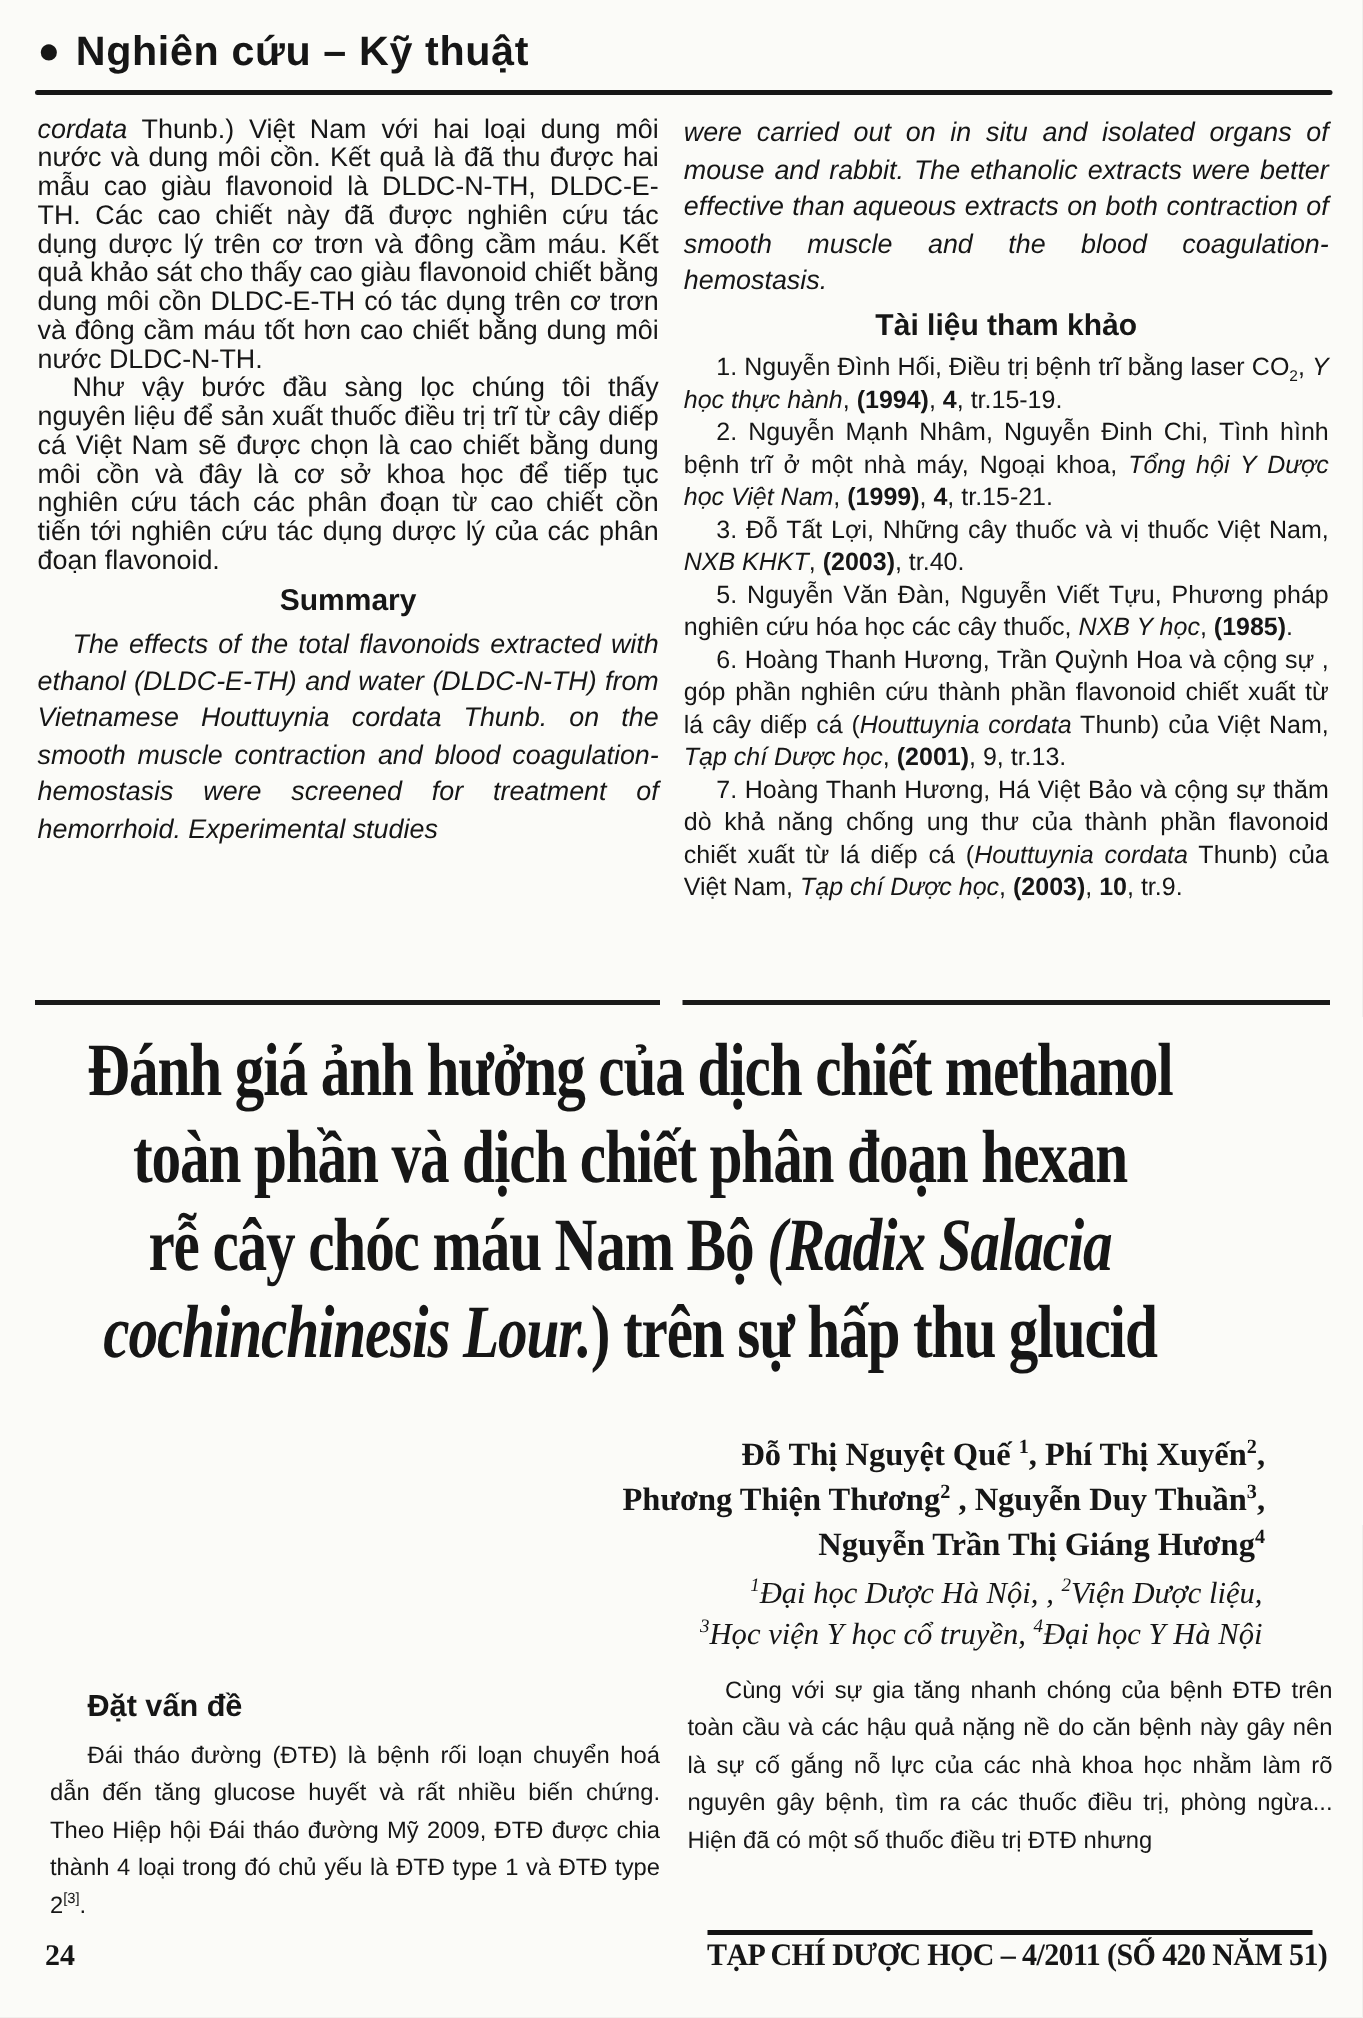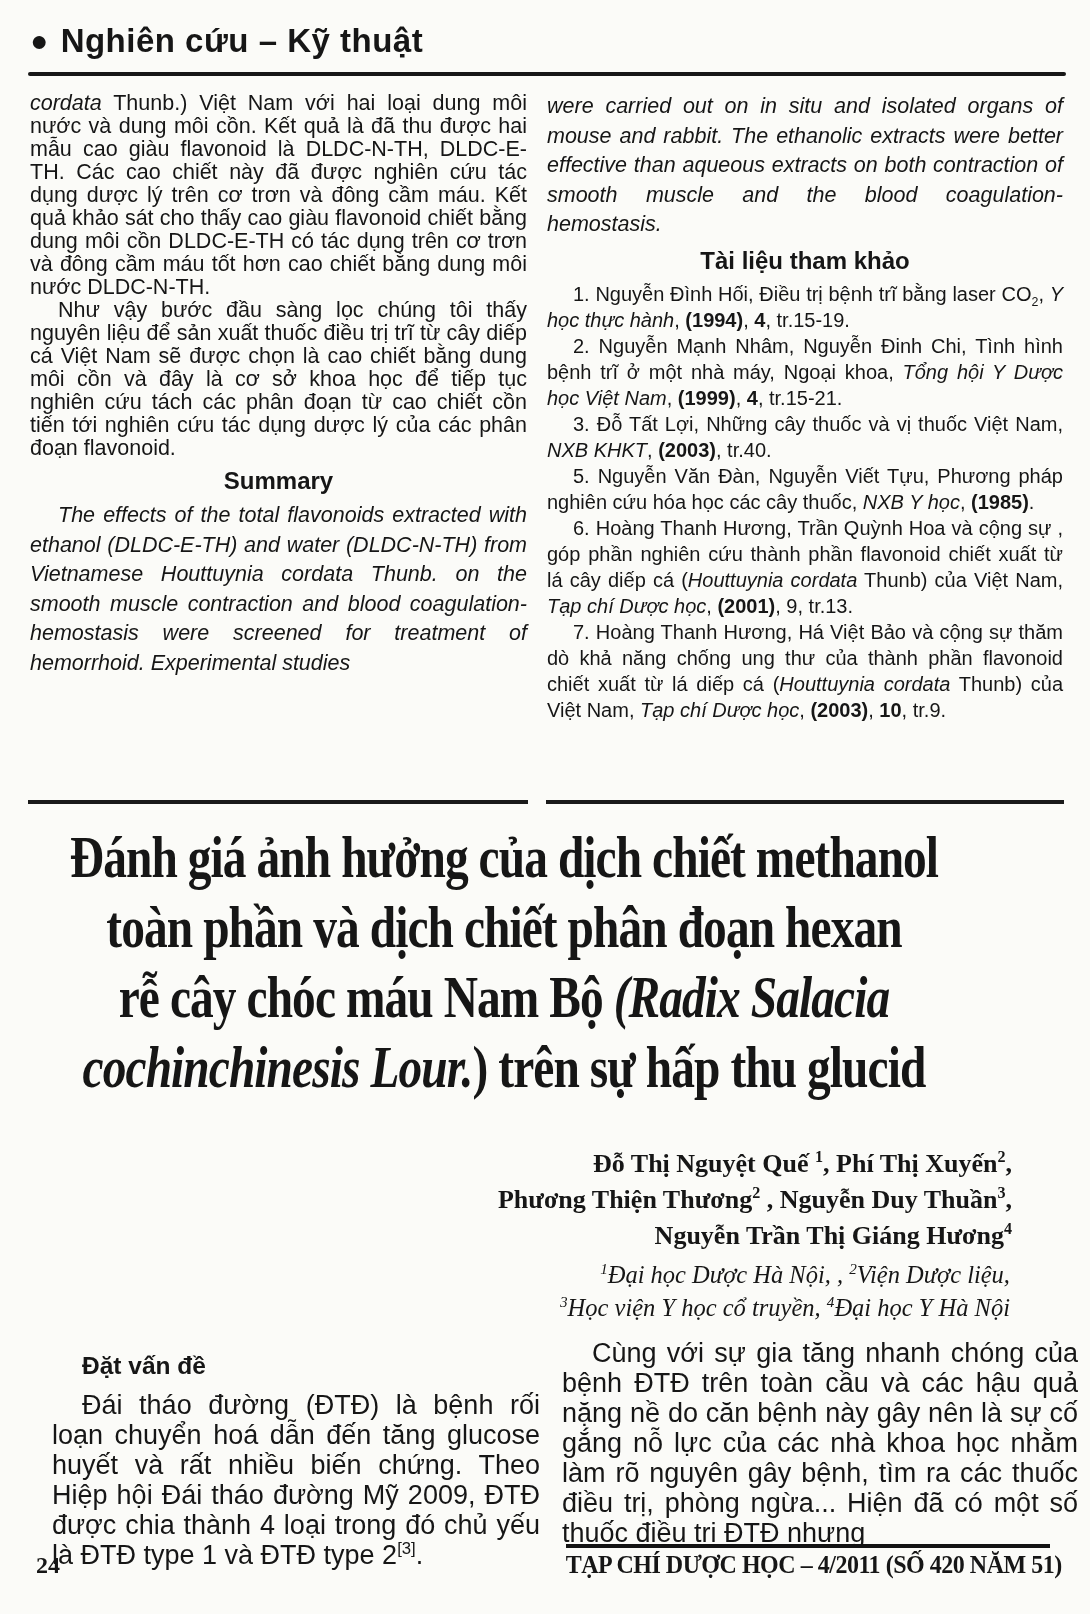--- a/index.html
+++ b/index.html
@@ -75,30 +75,30 @@
     font-family:"Liberation Serif","DejaVu Serif",serif;
     font-style:italic;font-size:24.5px;line-height:33px;
   }
   sup{font-size:62%;line-height:0;}
   sub{font-size:62%;line-height:0;}
   .seg-i{font-style:italic;}
   .seg-b{font-weight:bold;}
   .seg-isup{font-style:italic;}
   
   .cols-bottom{
-    position:absolute;left:52px;top:1338px;width:1026px;
+    position:absolute;left:40px;top:1338px;width:1026px;
     display:flex;gap:22px;
   }
   .colb-l{width:488px;}
   .colb-r{width:516px;}
   .h-section{
     font-weight:bold;font-size:24.5px;
     margin:14px 0 10px 30px;
   }
-  .para-b{font-size:27px;line-height:30px;text-align:justify;text-indent:30px;margin:0;}
+  .para-b{font-size:19px;line-height:30px;text-align:justify;text-indent:30px;margin:0;}
   
   .ftr-rule{
     position:absolute;left:566px;width:484px;top:1544px;height:4px;
     background:#131313;
   }
   .ftr-page{
     position:absolute;left:36px;top:1552px;
     font-family:"Liberation Serif","DejaVu Serif",serif;
     font-size:24px;font-weight:bold;
   }

